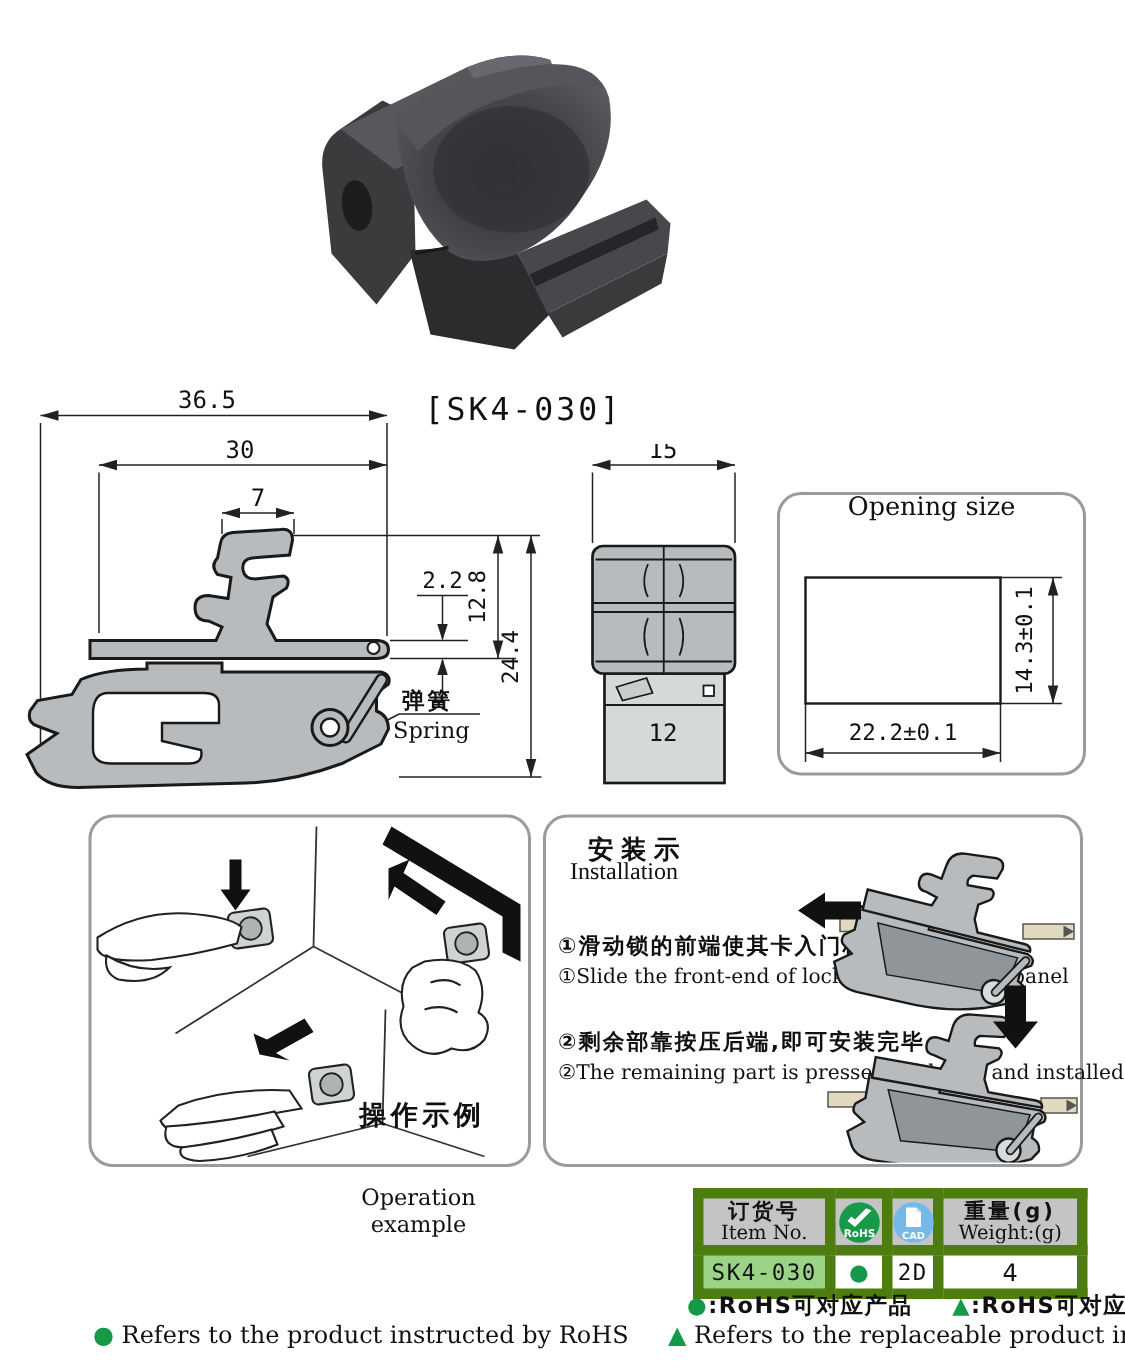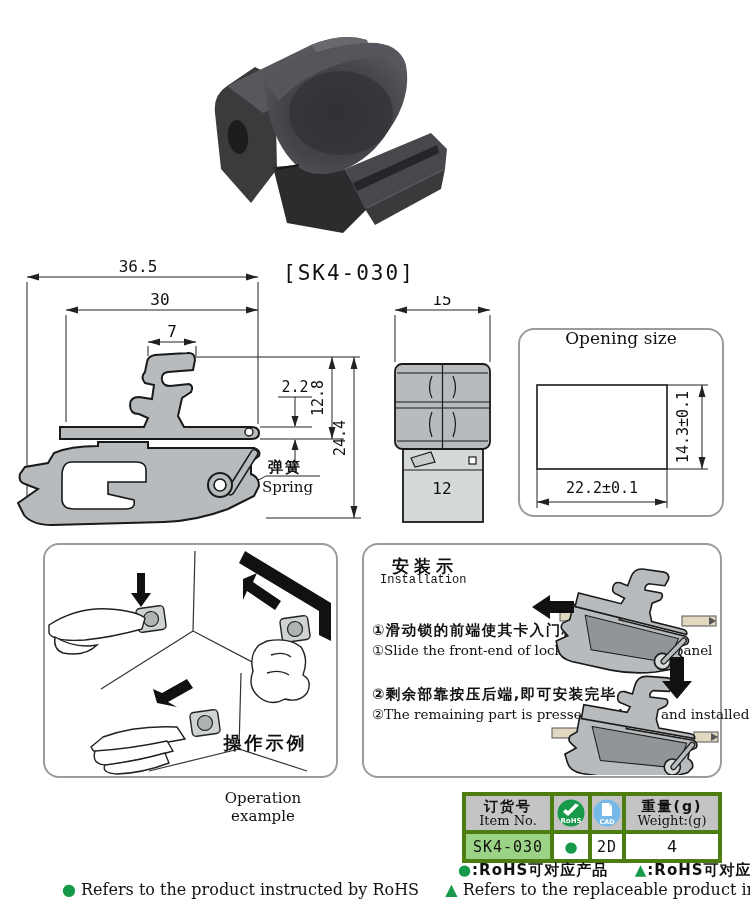--- a/index.html
+++ b/index.html
@@ -8,30 +8,30 @@
   .abs{position:absolute;}
   svg text{user-select:none;}
   .dimtxt{font-family:"DejaVu Sans Mono","Liberation Mono",monospace;font-size:16px;fill:#111;}
   .dimtxt-sm{font-family:"DejaVu Sans Mono","Liberation Mono",monospace;font-size:15px;fill:#111;}
   .model-label{font-family:"DejaVu Sans Mono","Liberation Mono",monospace;font-size:21px;
                letter-spacing:2px;color:#111;white-space:nowrap;}
   .panel{position:absolute;border:2.5px solid #9b9b9b;border-radius:16px;background:#fff;box-sizing:border-box;}
   .cn-title{font-size:19px;font-weight:bold;letter-spacing:4px;text-align:center;}
   .en-title{font-family:"DejaVu Serif","Liberation Serif",serif;font-size:17px;text-align:center;margin-top:-2px;}
   .inst-title-cn{font-size:17px;font-weight:bold;letter-spacing:5px;}
-  .inst-title-en{font-family:Liberation Mono, monospace;font-size:12px;}
+  .inst-title-en{font-family:Liberation Serif, serif;font-size:16px;}
   .step-cn{font-size:14.5px;font-weight:bold;letter-spacing:1.5px;white-space:nowrap;}
   .step-en{font-family:"DejaVu Serif","Liberation Serif",serif;font-size:13.5px;white-space:nowrap;margin-top:2px;}
   .op-label-cn{font-size:18px;font-weight:bold;letter-spacing:3px;text-align:center;}
   .op-label-en{font-family:"DejaVu Serif","Liberation Serif",serif;font-size:15px;text-align:center;margin-top:-1px;}
   .spring-cn{font-size:15px;font-weight:bold;letter-spacing:2px;}
   .spring-en{font-family:"DejaVu Serif","Liberation Serif",serif;font-size:15px;}
 
   table.order{border-collapse:collapse;table-layout:fixed;}
-  table.order td{border:4px solid #4d7c0f;text-align:center;vertical-align:middle;padding:0;box-sizing:border-box;}
+  table.order td{border:7px solid #4d7c0f;text-align:center;vertical-align:middle;padding:0;box-sizing:border-box;}
   tr.hdr td{background:#c4c4c4;height:38px;}
   tr.dat td{background:#fff;height:29px;}
   .hdr-cn{font-size:14px;font-weight:bold;letter-spacing:2px;line-height:16px;}
   .hdr-en{font-family:"DejaVu Serif","Liberation Serif",serif;font-size:13px;line-height:14px;}
   .cell-green{background:#9ad385 !important;margin-left:21px;}
   .cell-mono{font-family:"DejaVu Sans Mono","Liberation Mono",monospace;font-size:15px;letter-spacing:1px;}
   .grn{color:#169a4a;}
   .legend-cn{font-size:15px;font-weight:bold;letter-spacing:1px;white-space:nowrap;}
   .legend-en{font-family:"DejaVu Serif","Liberation Serif",serif;font-size:16px;white-space:nowrap;}
 </style>
@@ -185,21 +185,21 @@
         <polygon points="17,172 29,168.5 29,175.5"></polygon>
           <polygon points="147,172 135,168.5 135,175.5"></polygon>
         <polygon points="182,55 178.5,67 185.5,67"></polygon>
           <polygon points="182,139 178.5,127 185.5,127"></polygon>
       </g>
       <text class="dimtxt-sm" x="82" y="163" text-anchor="middle">22.2±0.1</text>
       <text class="dimtxt-sm" x="168" y="97" text-anchor="middle" transform="rotate(-90 168 97)">14.3±0.1</text>
     </svg>
   </div>
 
-  <div class="panel" style="left:43px;top:543px;width:295px;height:235px;">
+  <div class="panel" style="left:59px;top:543px;width:295px;height:235px;">
     <svg class="abs" style="left:0;top:0;" width="290" height="230" viewBox="0 0 290 230">
 
       <g stroke="#333" stroke-width="1.2" fill="none">
         <path d="M150,6 L148,86 M148,86 L56,144 M148,86 L232,130"></path>
         <path d="M196,128 L194,204 M194,204 L104,226 M194,204 L262,226"></path>
       </g>
 
       <path d="M200,6 L286,58 L286,96 L274,90 L274,66 L194,18 Z" fill="#111"></path>
 
       <g transform="translate(106,74) rotate(-8)">

